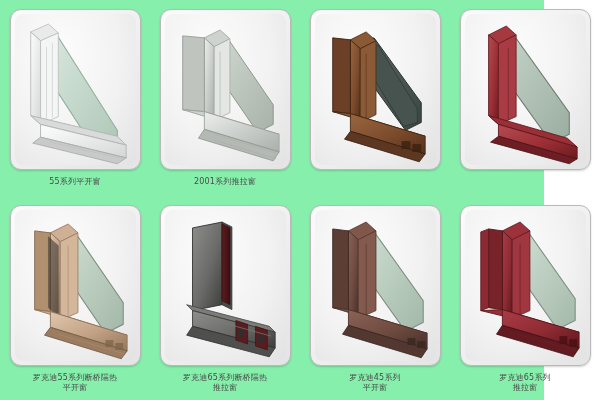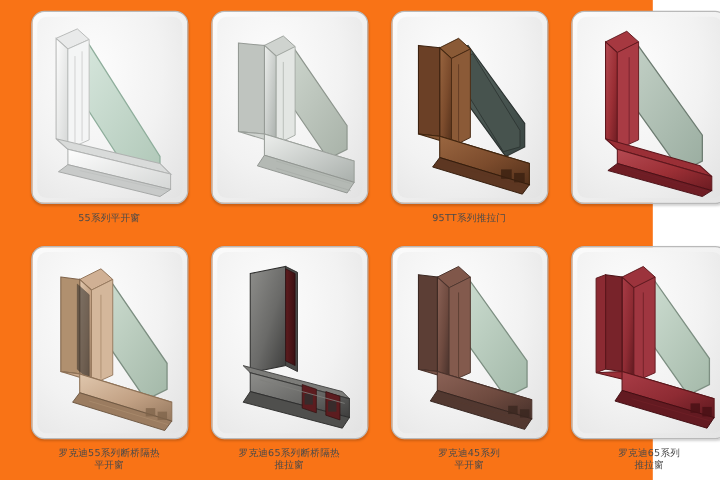--- a/index.html
+++ b/index.html
@@ -8,23 +8,22 @@
     width: 600px;
     height: 400px;
     background: #ffffff;
     font-family: "DejaVu Sans", "Liberation Sans", sans-serif;
     overflow: hidden;
   }
 
   .catalog {
     width: 544px;
     height: 400px;
-    background: #f97316;
+    background: #86efac;
     position: relative;
-    padding-left: 16px;
   }
 
   .grid-row {
     display: flex;
     width: 600px;
     height: 196px;
     justify-content: flex-start;
     align-items: flex-start;
   }
   .grid-row.row-2 { height: 204px; }
@@ -65,21 +64,21 @@
   .caption {
     width: 148px;
     margin-top: 7px;
     text-align: center;
     font-size: 8px;
     line-height: 10px;
     color: #4a4a4a;
     letter-spacing: 0.2px;
     font-family: "DejaVu Sans", "Liberation Sans", sans-serif;
   }
-  .caption .line2 { display: block; }
+  .caption .line2 { display: block; font-family: Liberation Mono, monospace; }
 </style>
 </head>
 <body>
 
 <div class="catalog">
 
   <div class="grid-row row-1">
 
     <div class="product-cell">
       <div class="product-card">
@@ -133,20 +132,23 @@
             <polygon points="50,33 66,25 66,100 50,108" fill="#e3e6e3" stroke="#a6aba6" stroke-width="0.8"></polygon>
             <polygon points="18,22 40,24 40,99 18,97" fill="#bfc4bf" stroke="#959a95" stroke-width="0.9"></polygon>
             <polygon points="18,97 40,99 116,122 94,120" fill="#cfd3cf" stroke="#9ba09b" stroke-width="0.9"></polygon>
             <polygon points="40,99 116,122 116,140 40,117" fill="url(#g2f)" stroke="#9ba09b" stroke-width="0.9"></polygon>
             <polygon points="40,117 116,140 110,149 34,126" fill="#b4b9b4" stroke="#8f948f" stroke-width="0.8"></polygon>
             <line x1="56" y1="38" x2="56" y2="104" stroke="#b2b7b2" stroke-width="0.7"></line>
             <line x1="50" y1="122" x2="113" y2="141" stroke="#adb2ad" stroke-width="0.7"></line>
             <line x1="50" y1="128" x2="113" y2="147" stroke="#a7aca7" stroke-width="0.6"></line>
           </svg>
         </div>
+      </div>
+      <div class="caption">
+        <span>2001系列推拉窗</span>
       </div>
     </div>
 
     <div class="product-cell">
       <div class="product-card">
         <div class="card-inner">
           <svg class="profile-svg" viewBox="0 0 123 153">
             <defs>
               <linearGradient id="g3f" x1="0" y1="0" x2="1" y2="1">
                 <stop offset="0%" stop-color="#9a6640"></stop>
@@ -167,23 +169,20 @@
             <polygon points="18,99 36,101 112,124 94,122" fill="#855634" stroke="#42260f" stroke-width="0.9"></polygon>
             <polygon points="36,101 112,124 112,142 36,119" fill="url(#g3f)" stroke="#42260f" stroke-width="0.9"></polygon>
             <polygon points="36,119 112,142 106,150 30,127" fill="#5d3722" stroke="#331c0c" stroke-width="0.8"></polygon>
             <line x1="52" y1="40" x2="52" y2="106" stroke="#5d3722" stroke-width="0.7"></line>
             <line x1="46" y1="125" x2="109" y2="144" stroke="#5d3722" stroke-width="0.7"></line>
             <rect x="88" y="129" width="9" height="8" fill="#3b2110" opacity="0.8"></rect>
             <rect x="99" y="132" width="9" height="8" fill="#3b2110" opacity="0.8"></rect>
           </svg>
         </div>
       </div>
-      <div class="caption">
-        <span>95TT系列推拉门</span>
-      </div>
     </div>
 
     <div class="product-cell">
       <div class="product-card">
         <div class="card-inner">
           <svg class="profile-svg" viewBox="0 0 123 153">
             <defs>
               <linearGradient id="g4f" x1="0" y1="0" x2="1" y2="1">
                 <stop offset="0%" stop-color="#b54a52"></stop>
                   <stop offset="55%" stop-color="#9b2f35"></stop>

